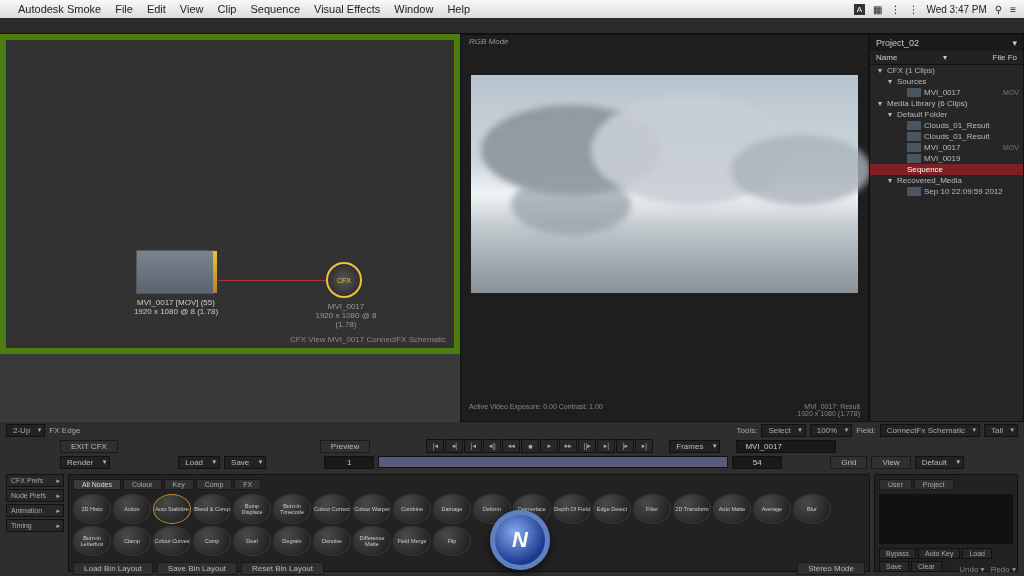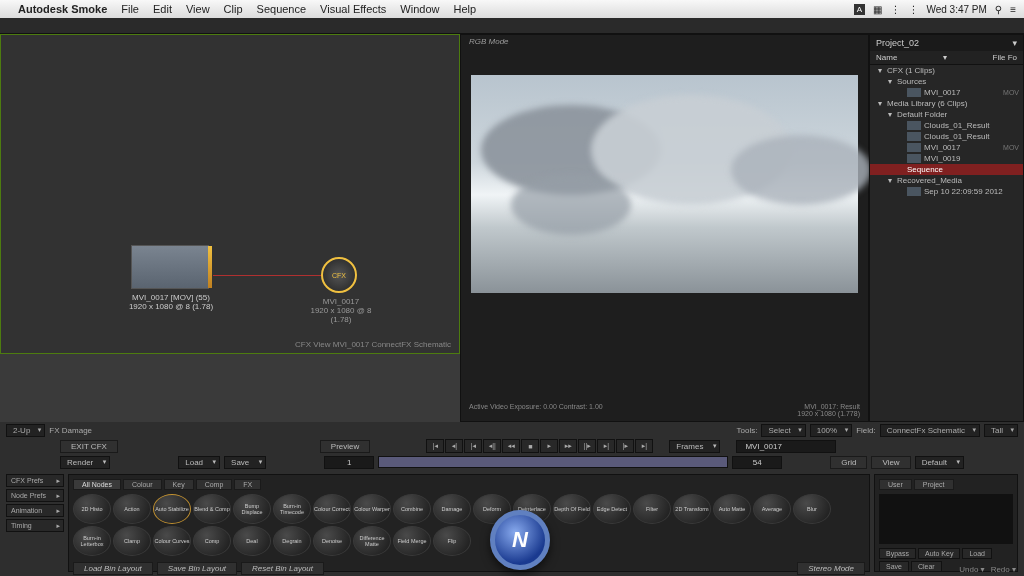--- a/index.html
+++ b/index.html
@@ -6,21 +6,21 @@
 body { width:1024px; height:576px; background:#3a3a3a; overflow:hidden; position:relative; color:#ccc; font-size:9px; }
 
 .menubar { position:absolute; top:0; left:0; right:0; height:18px; background:linear-gradient(#f8f8f8,#dcdcdc); display:flex; align-items:center; padding:0 8px; color:#222; font-size:11px; }
 .menubar .apple { font-size:13px; margin-right:10px; }
 .menubar .mitem { margin-right:14px; cursor:default; }
 .menubar .right { margin-left:auto; display:flex; align-items:center; gap:8px; }
 .menubar .right span { font-size:10px; }
 
 .toolbar { position:absolute; top:18px; left:0; right:0; height:16px; background:#2a2a2a; border-bottom:1px solid #111; }
 
-.left-panel { position:absolute; top:34px; left:0; width:460px; height:320px; background:#323232; border:1px solid #4d7c0f; }
+.left-panel { position:absolute; top:34px; left:0; width:460px; height:320px; background:#323232; border:6px solid #4d7c0f; }
 .node-thumb { position:absolute; top:210px; left:130px; width:78px; height:44px; background:linear-gradient(#7a8490,#5a6470); border:1px solid #555; }
 .node-thumb::after { content:""; position:absolute; right:-4px; top:0; width:4px; height:100%; background:linear-gradient(#f0c040,#c08020); }
 .node-label { position:absolute; top:258px; left:122px; font-size:8px; color:#ccc; text-align:center; width:96px; }
 .cfx-node { position:absolute; top:222px; left:320px; width:36px; height:36px; border-radius:50%; background:radial-gradient(#555,#222); display:flex; align-items:center; justify-content:center; color:#f0c040; font-size:7px; border:2px solid #f0c040; }
 .cfx-label { position:absolute; top:262px; left:302px; font-size:8px; color:#999; text-align:center; width:76px; }
 .connector { position:absolute; top:240px; left:212px; width:108px; height:1px; background:#b03030; }
 .schematic-label { position:absolute; bottom:4px; right:8px; font-size:8px; color:#888; }
 
 .viewer { position:absolute; top:34px; left:460px; width:409px; height:388px; background:#1e1e1e; border:1px solid #111; }
 .viewer-canvas { position:absolute; top:40px; left:10px; right:10px; height:218px; background:linear-gradient(#b8c4ce 0%,#cdd6dc 40%,#f0f4f6 55%,#c0c8cc 70%,#8a9298 100%); }
@@ -66,37 +66,37 @@
 .io-header { font-size:8px; padding:2px; color:#ccc; }
 .io-nodes { display:flex; gap:2px; padding:2px; }
 .io-node { width:30px; height:30px; border-radius:50%; background:radial-gradient(circle at 35% 30%,#555,#1a1a1a); display:flex; align-items:center; justify-content:center; font-size:6px; color:#ccc; text-align:center; border:1px solid #444; cursor:pointer; }
 .node-box { flex:1; background:#222; border:1px solid #111; padding:2px; }
 .node-tabs { display:flex; gap:2px; padding:2px; }
 .tab-btn { background:#303030; border:1px solid #1a1a1a; padding:1px 8px; font-size:7px; color:#aaa; cursor:pointer; }
 .tab-btn.active { background:#3a3a3a; color:#ddd; }
 .node-grid { display:flex; flex-wrap:wrap; gap:2px; padding:2px; }
 .grid-node { width:38px; height:30px; border-radius:50%; background:radial-gradient(circle at 35% 30%,#4a4a4a,#181818); display:flex; align-items:center; justify-content:center; font-size:5.5px; color:#ccc; text-align:center; border:1px solid #3a3a3a; cursor:pointer; line-height:1.1; }
 .grid-node.hl { border-color:#c09030; }
-.bin-buttons { display:flex; gap:4px; padding:2px; margin-top:2px;font-style:italic; }
+.bin-buttons { display:flex; gap:4px; padding:2px; margin-top:2px; }
 .right-box { width:144px; background:#222; border:1px solid #111; padding:2px; }
 .right-tabs { display:flex; gap:2px; padding:2px; }
 .right-preview { height:50px; background:#111; margin:2px; }
 .right-btns { display:flex; flex-wrap:wrap; gap:2px; padding:2px; }
 .small-btn { background:#282828; border:1px solid #111; padding:1px 6px; font-size:7px; color:#aaa; cursor:pointer; }
 
 .logo { position:absolute; bottom:6px; left:490px; width:60px; height:60px; border-radius:50%; background:radial-gradient(circle at 40% 35%,#88aaee,#1a3a90 70%); border:5px solid #6080c0; box-shadow:0 4px 10px rgba(0,0,0,0.6); display:flex; align-items:center; justify-content:center; color:#fff; font-size:22px; font-style:italic; font-weight:bold; z-index:100; }
 
 .undo-redo { position:absolute; bottom:2px; right:8px; font-size:8px; color:#888; display:flex; gap:6px; }
 </style>
 </head>
 <body>
 
 <div class="menubar">
   <span class="apple"></span>
-  <span class="mitem" style="font-weight:bold">Autodesk Smoke</span>
+  <span class="mitem" style="font-weight:normal">Autodesk Smoke</span>
   <span class="mitem">File</span>
   <span class="mitem">Edit</span>
   <span class="mitem">View</span>
   <span class="mitem">Clip</span>
   <span class="mitem">Sequence</span>
   <span class="mitem">Visual Effects</span>
   <span class="mitem">Window</span>
   <span class="mitem">Help</span>
   <div class="right">
     <span style="background:#333;color:#fff;padding:1px 3px;font-size:8px;">A</span>
@@ -207,21 +207,21 @@
       <div class="tree-item" style="padding-left: 28px;">
         <span class="arrow"></span>
         <span class="thumb"></span>
         <span>Sep 10 22:09:59 2012</span>
       </div>
     </div>
 </div>
 
 <div class="mid-bar">
   <span class="mid-dd">2-Up</span>
-  <span>FX Damage</span>
+  <span>FX Edge</span>
   <span class="spacer"></span>
   <span>Tools:</span>
   <span class="mid-dd">Select</span>
   <span class="mid-dd">100%</span>
   <span>Field:</span>
   <span class="mid-dd">ConnectFx Schematic</span>
   <span class="mid-dd">Tall</span>
 </div>
 
 <div class="controls-row">

